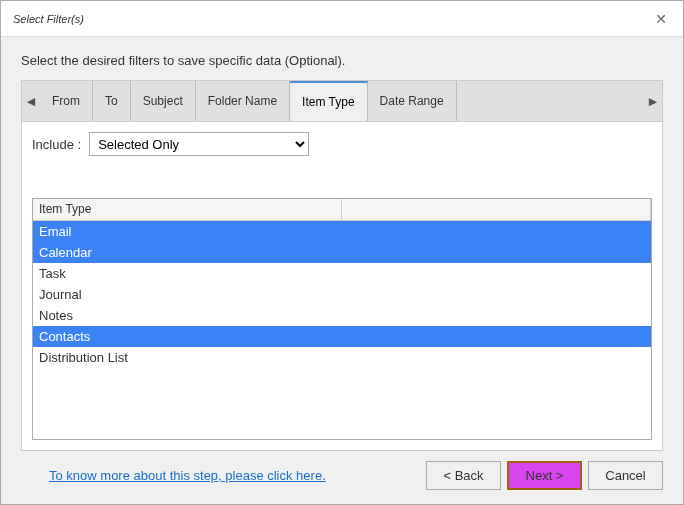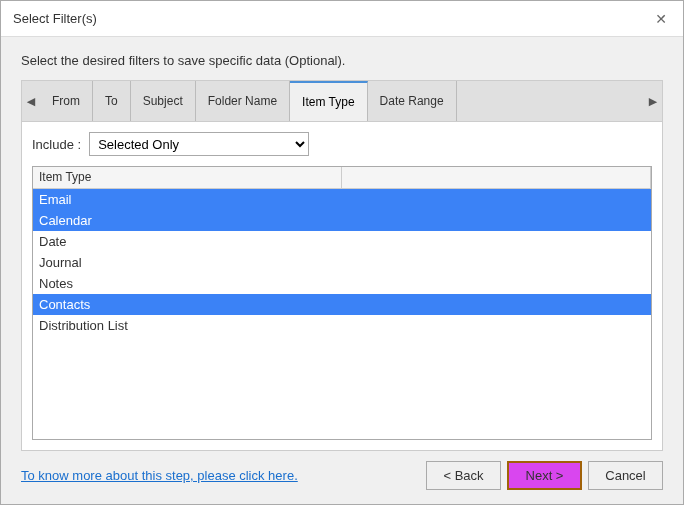--- a/index.html
+++ b/index.html
@@ -22,22 +22,23 @@
     .title-bar {
       background: #fff;
       padding: 8px 12px;
       display: flex;
       justify-content: space-between;
       align-items: center;
       border-bottom: 1px solid #ddd;
       height: 36px;
     }
     .title-bar-text {
-      font-size: 13px;
-      color: #333;
+      font-size: 11px;
+      color: #333;
+      font-style: italic;
     }
     .close-btn {
       cursor: pointer;
       font-size: 14px;
       color: #666;
       width: 20px;
       height: 20px;
       display: flex;
       align-items: center;
       justify-content: center;
@@ -98,20 +99,21 @@
       position: relative;
       z-index: 2;
     }
     .content-panel {
       border: 1px solid #ccc;
       background: #fff;
       flex: 1;
       display: flex;
       flex-direction: column;
       padding: 10px;
+      gap: 32px;
     }
     .include-row {
       display: flex;
       align-items: center;
       margin-bottom: 10px;
     }
     .include-label {
       font-size: 13px;
       color: #333;
       margin-right: 8px;
@@ -163,20 +165,21 @@
       display: flex;
       justify-content: space-between;
       align-items: center;
       padding: 10px 0 4px 0;
     }
     .footer-link {
       color: #1a6fce;
       text-decoration: underline;
       cursor: pointer;
       font-size: 13px;
+      margin-left: 28px;
     }
     .footer-buttons {
       display: flex;
       gap: 6px;
     }
     .btn {
       padding: 5px 16px;
       font-size: 13px;
       cursor: pointer;
       border: 1px solid #aaa;
@@ -225,21 +228,21 @@
 
       <div class="list-container">
         <div class="list-header">
           <div class="list-header-cell">Item Type</div>
           <div class="list-header-cell"></div>
         </div>
         <div class="list-items">
 
         <div class="list-item selected">Email</div>
             <div class="list-item selected">Calendar</div>
-            <div class="list-item">Date</div>
+            <div class="list-item">Task</div>
             <div class="list-item">Journal</div>
             <div class="list-item">Notes</div>
             <div class="list-item selected">Contacts</div>
             <div class="list-item">Distribution List</div>
           </div>
       </div>
     </div>
 
     <div class="footer">
       <a class="footer-link">To know more about this step, please click here.</a>

